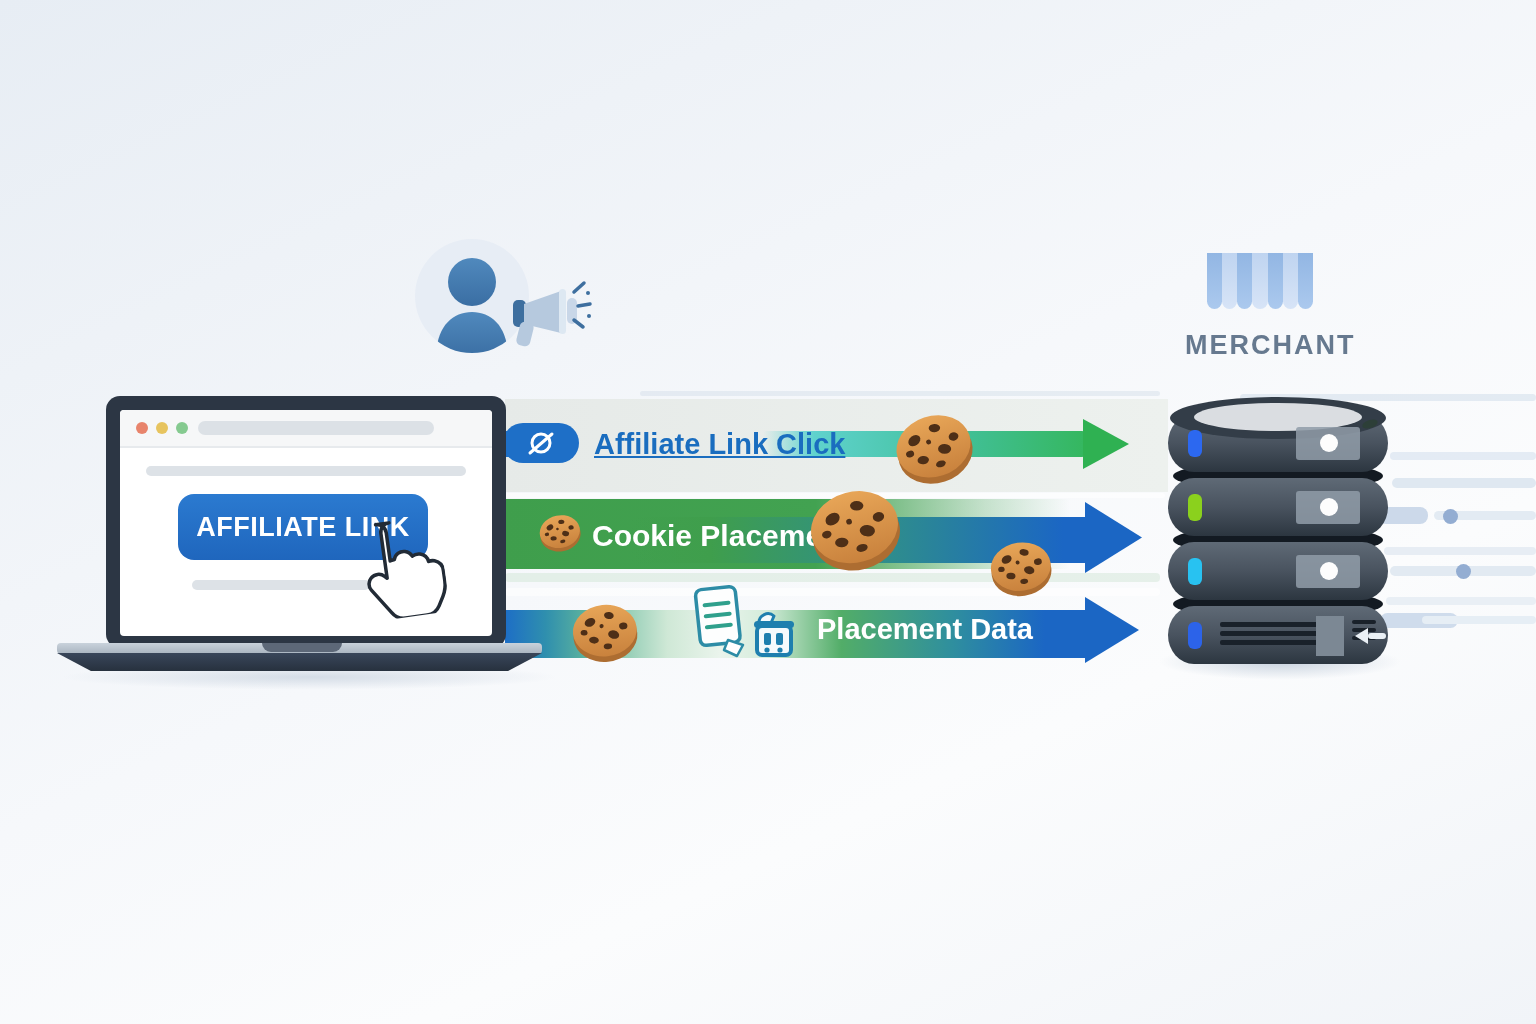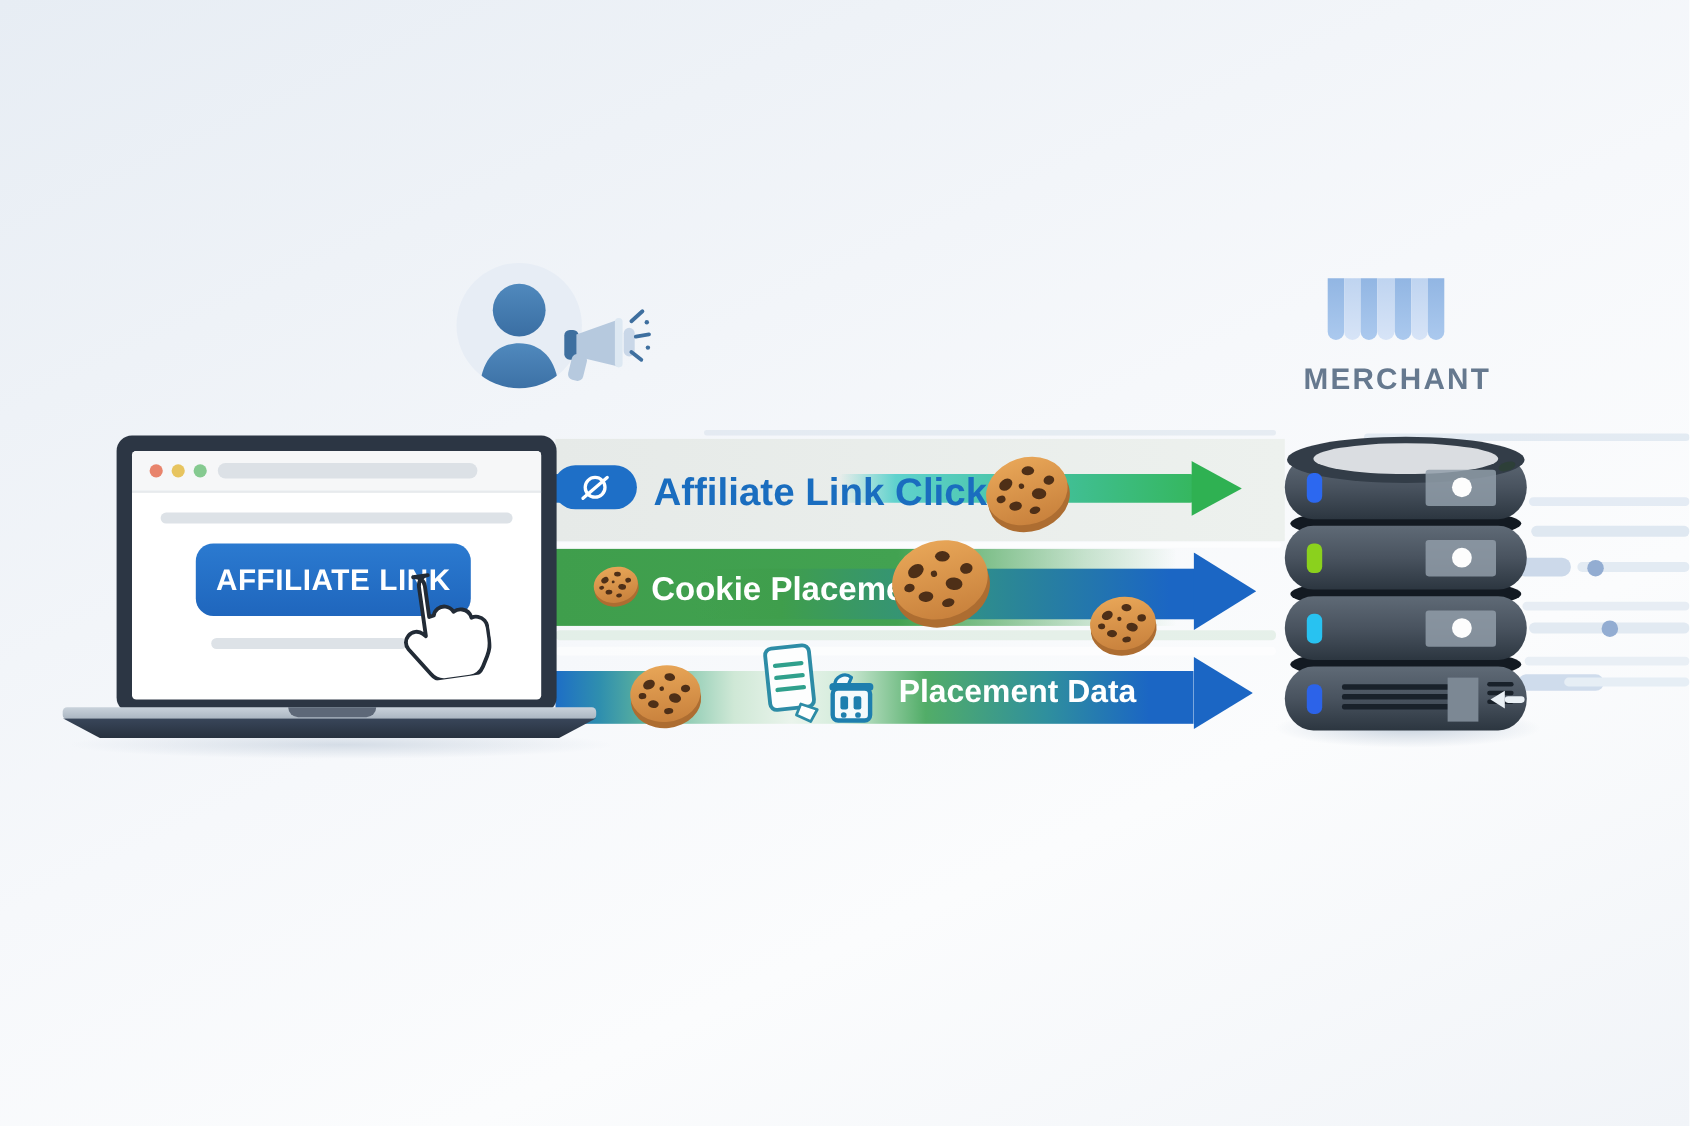--- a/index.html
+++ b/index.html
@@ -18,21 +18,21 @@
   .band3-bg{left:505px;top:610px;width:580px;height:48px;
     background:linear-gradient(90deg,#1d6ec6 0%,#2f8fae 7%,#63b89b 15%,#cfe8d6 28%,#eaf4ec 37%,#d4ecdb 45%,#52ad68 58%,#2f8f9e 77%,#1b66c4 93%,#1b66c4 100%);}
   .shaft1{left:763px;top:431px;width:322px;height:26px;border-radius:3px;
     background:linear-gradient(90deg,rgba(95,210,205,0) 0%,#5fd2cd 16%,#42c09a 60%,#35b75f 100%);}
   .head1{left:1083px;top:419px;width:46px;height:50px;background:#2fb152;clip-path:polygon(0 0,100% 50%,0 100%);}
   .shaft2{left:628px;top:517px;width:458px;height:46px;
     background:linear-gradient(90deg,rgba(63,158,76,0) 0%,#3f9e4c 18%,#2f8f8a 55%,#1b66c4 95%);}
   .head2{left:1085px;top:502px;width:57px;height:71px;background:#1b66c4;clip-path:polygon(0 0,100% 50%,0 100%);}
   .head3{left:1085px;top:597px;width:54px;height:66px;background:#1b66c4;clip-path:polygon(0 0,100% 50%,0 100%);}
   .row-label{position:absolute;font-weight:700;white-space:nowrap;}
-  .label1{left:594px;top:428px;font-size:35px;color:#1a6dbf;}
+  .label1{left:594px;top:428px;font-size:29px;color:#1a6dbf;text-decoration:underline;}
   .label2{left:592px;top:519px;font-size:30px;color:#fff;}
   .label3{left:817px;top:613px;font-size:29px;color:#fff;}
   .link-pill-stub{left:498px;top:431px;width:44px;height:26px;background:#1e6fc7;}
   .link-pill{left:503px;top:423px;width:76px;height:40px;border-radius:20px;background:#1e6fc7;
     display:flex;align-items:center;justify-content:center;}
   
   .laptop-frame{left:106px;top:396px;width:400px;height:252px;background:#2c3644;border-radius:14px;}
   .laptop-screen{left:120px;top:410px;width:372px;height:226px;background:#ffffff;border-radius:4px;overflow:hidden;}
   .browser-topbar{position:absolute;left:0;top:0;width:100%;height:36px;background:#f6f7f8;border-bottom:2px solid #e7eaed;}
   .dot{position:absolute;top:12px;width:12px;height:12px;border-radius:50%;}

